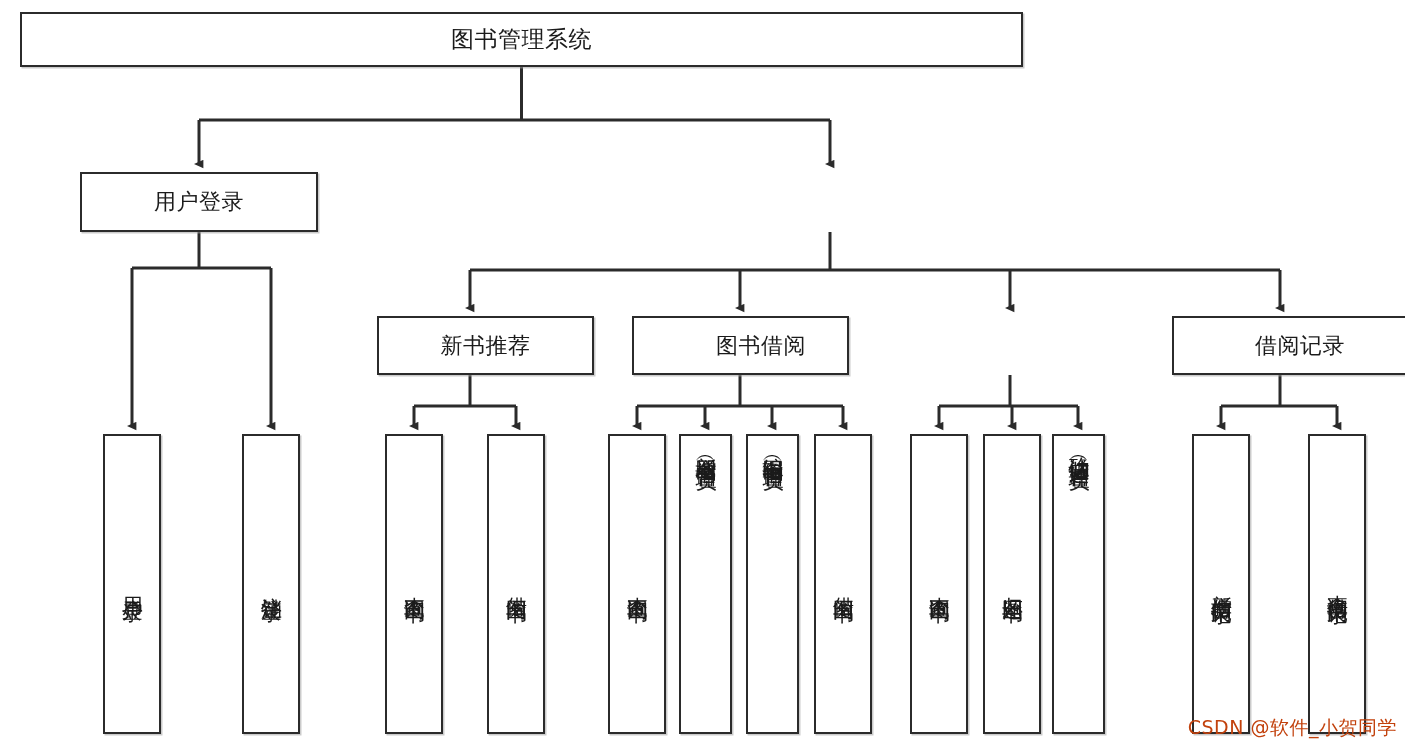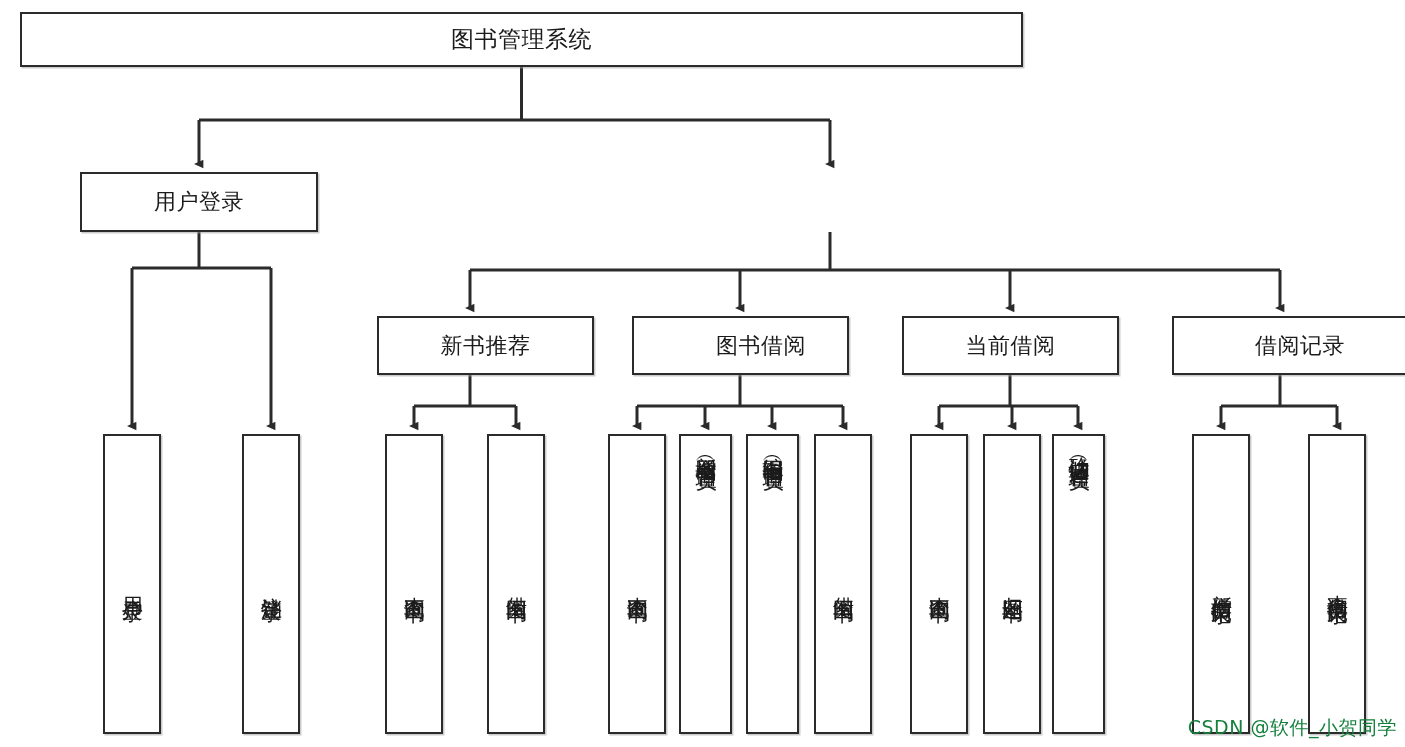--- a/index.html
+++ b/index.html
@@ -46,21 +46,21 @@
     font-size: 21px;
     letter-spacing: 2px;
     line-height: 1.0;
   }
   .node.root .label { font-size: 23px; }
   .watermark {
     position: absolute;
     right: 8px;
     bottom: 6px;
     font-size: 19px;
-    color: #15803d;
+    color: #c2410c;
     letter-spacing: 0.5px;
     white-space: nowrap;
     user-select: none;
   }
 </style>
 </head>
 <body>
 
 <div id="canvas">
 
@@ -125,23 +125,20 @@
   <div class="node" style="left:80px; top:172px; width:238px; height:60px;">
     <span class="label">用户登录</span>
   </div>
 
   <div class="node" style="left:377px; top:316px; width:217px; height:59px;">
     <span class="label">新书推荐</span>
   </div>
   <div class="node" style="left:632px; top:316px; width:217px; height:59px;padding-left:41px;">
     <span class="label">图书借阅</span>
   </div>
-  <div class="node" style="left:902px; top:316px; width:217px; height:59px;">
-    <span class="label">当前借阅</span>
-  </div>
   <div class="node" style="left:1172px; top:316px; width:256px; height:59px;">
     <span class="label">借阅记录</span>
   </div>
 
   <div class="node vertical" style="left:103px; top:434px; width:58px; height:300px;">
     <span class="label">用户登录</span>
   </div>
   <div class="node vertical" style="left:242px; top:434px; width:58px; height:300px;">
     <span class="label">注销登录</span>
   </div>

